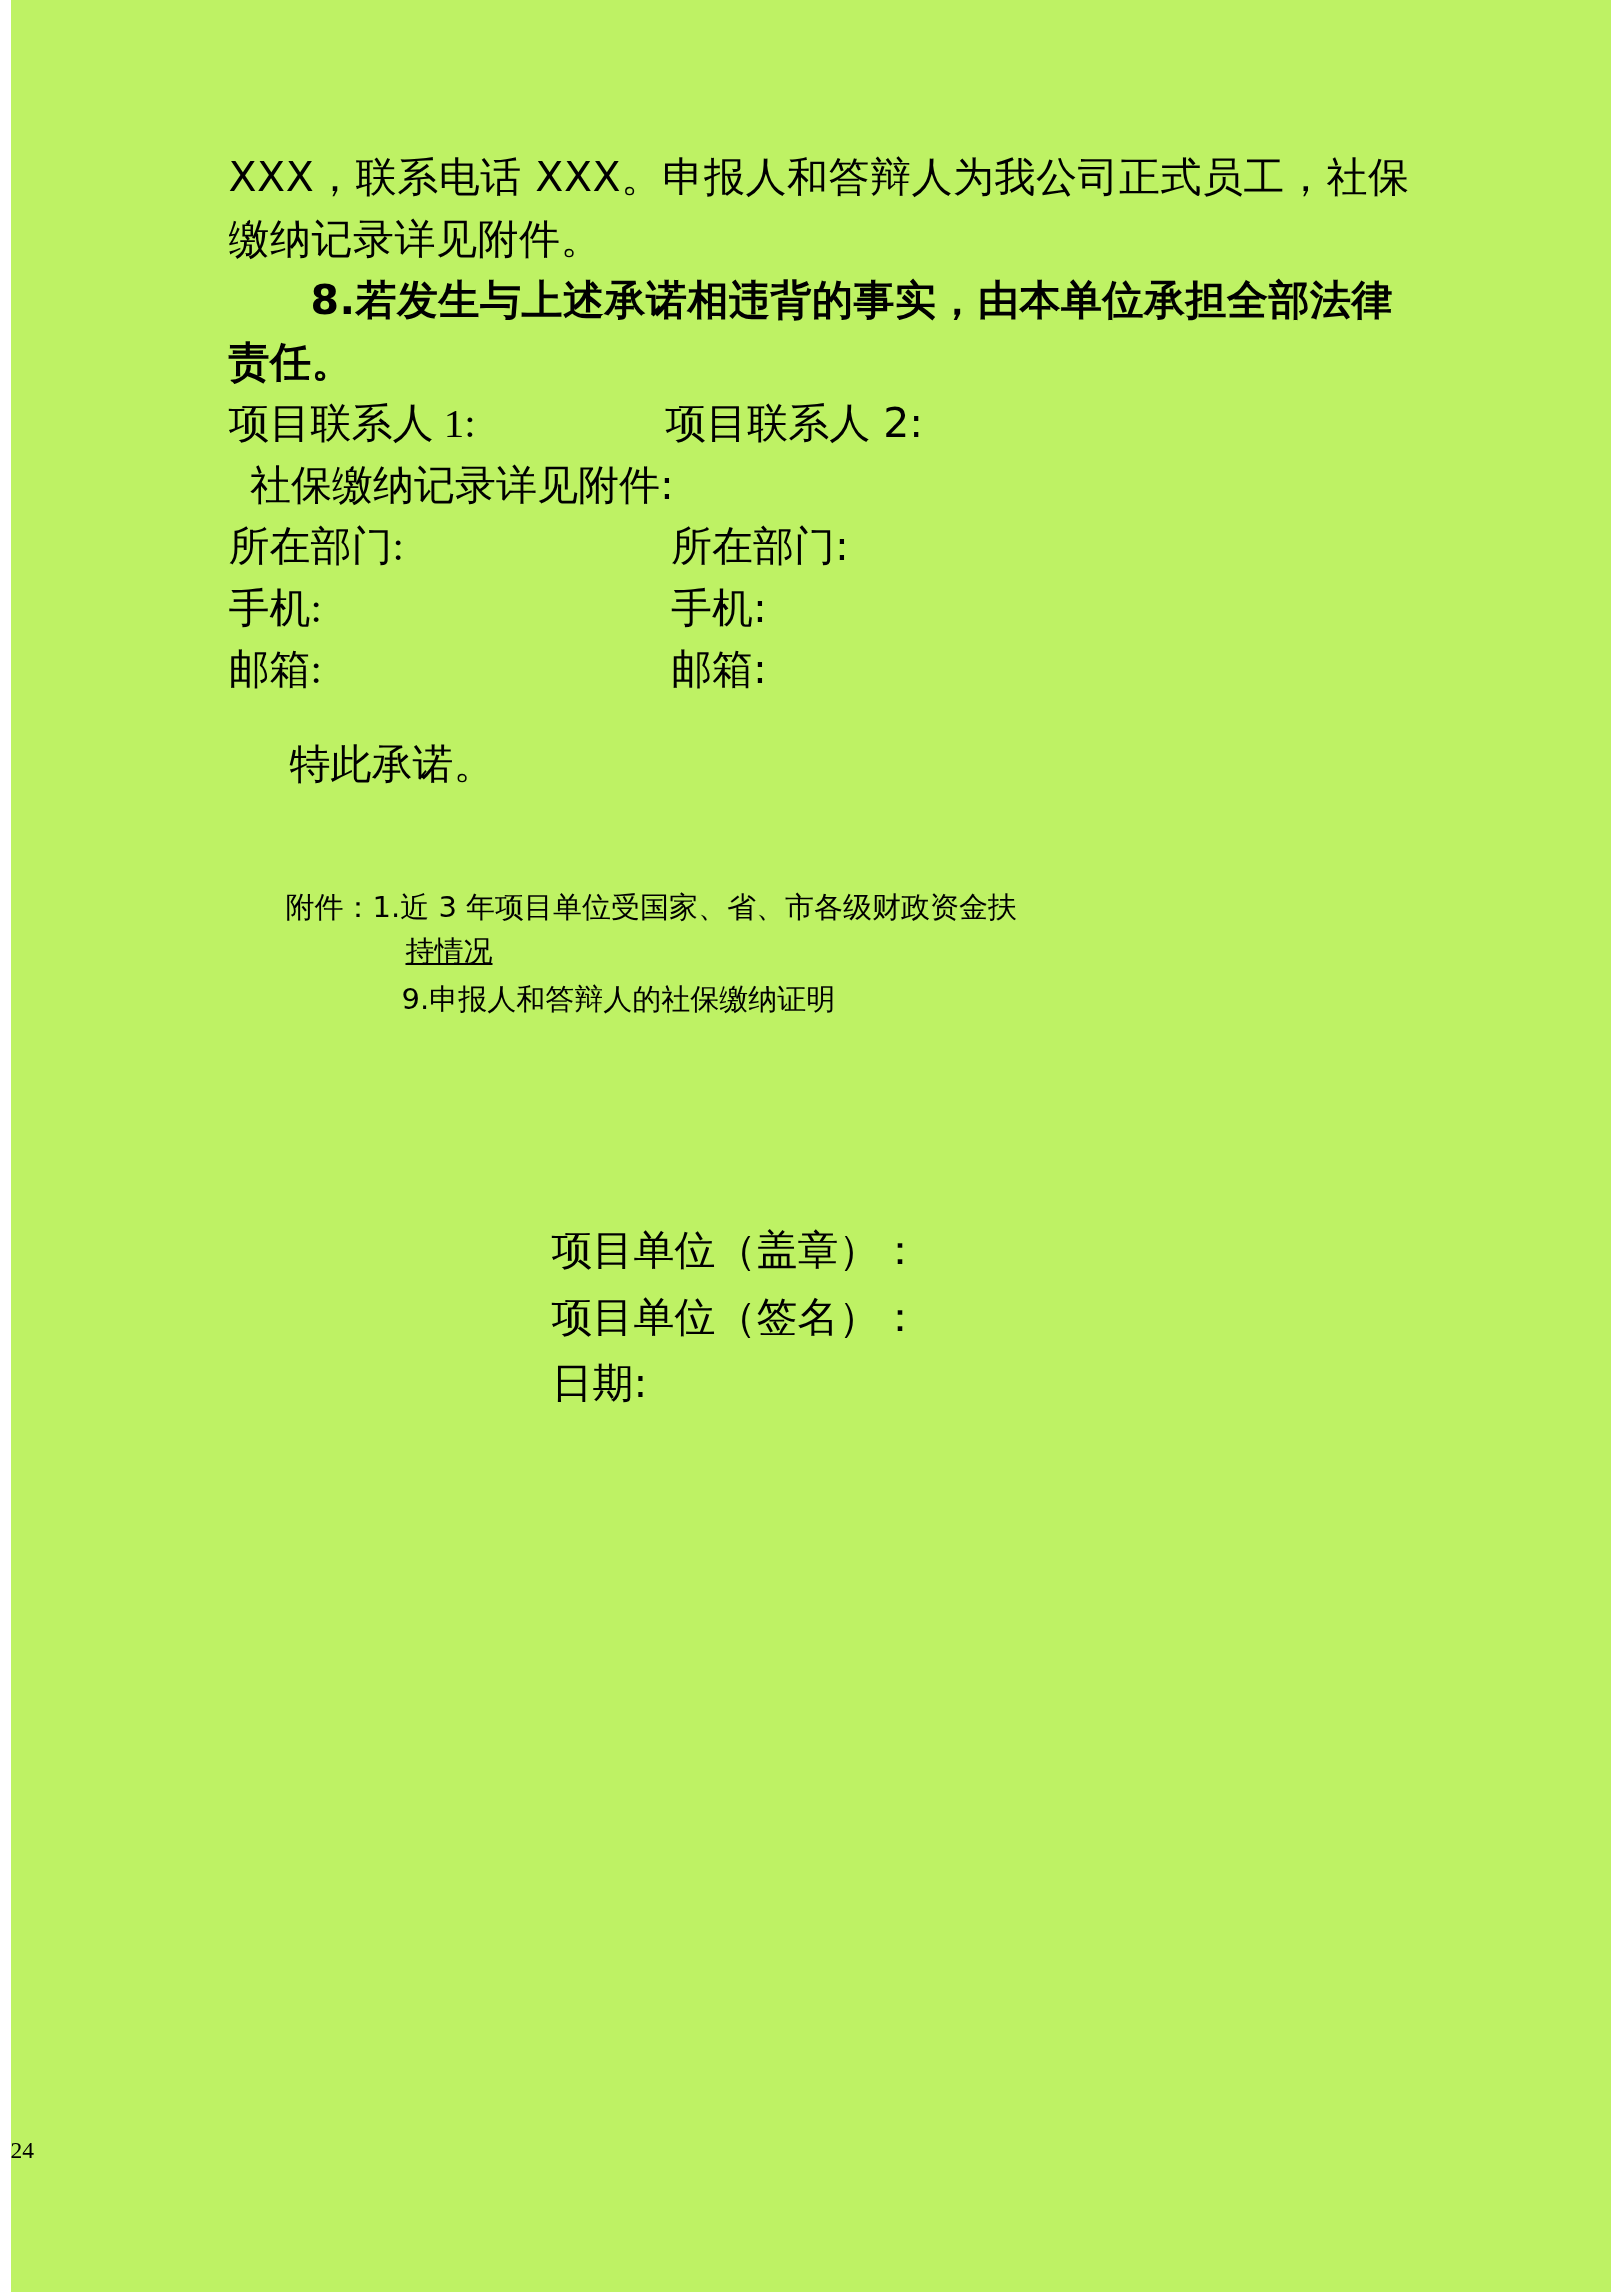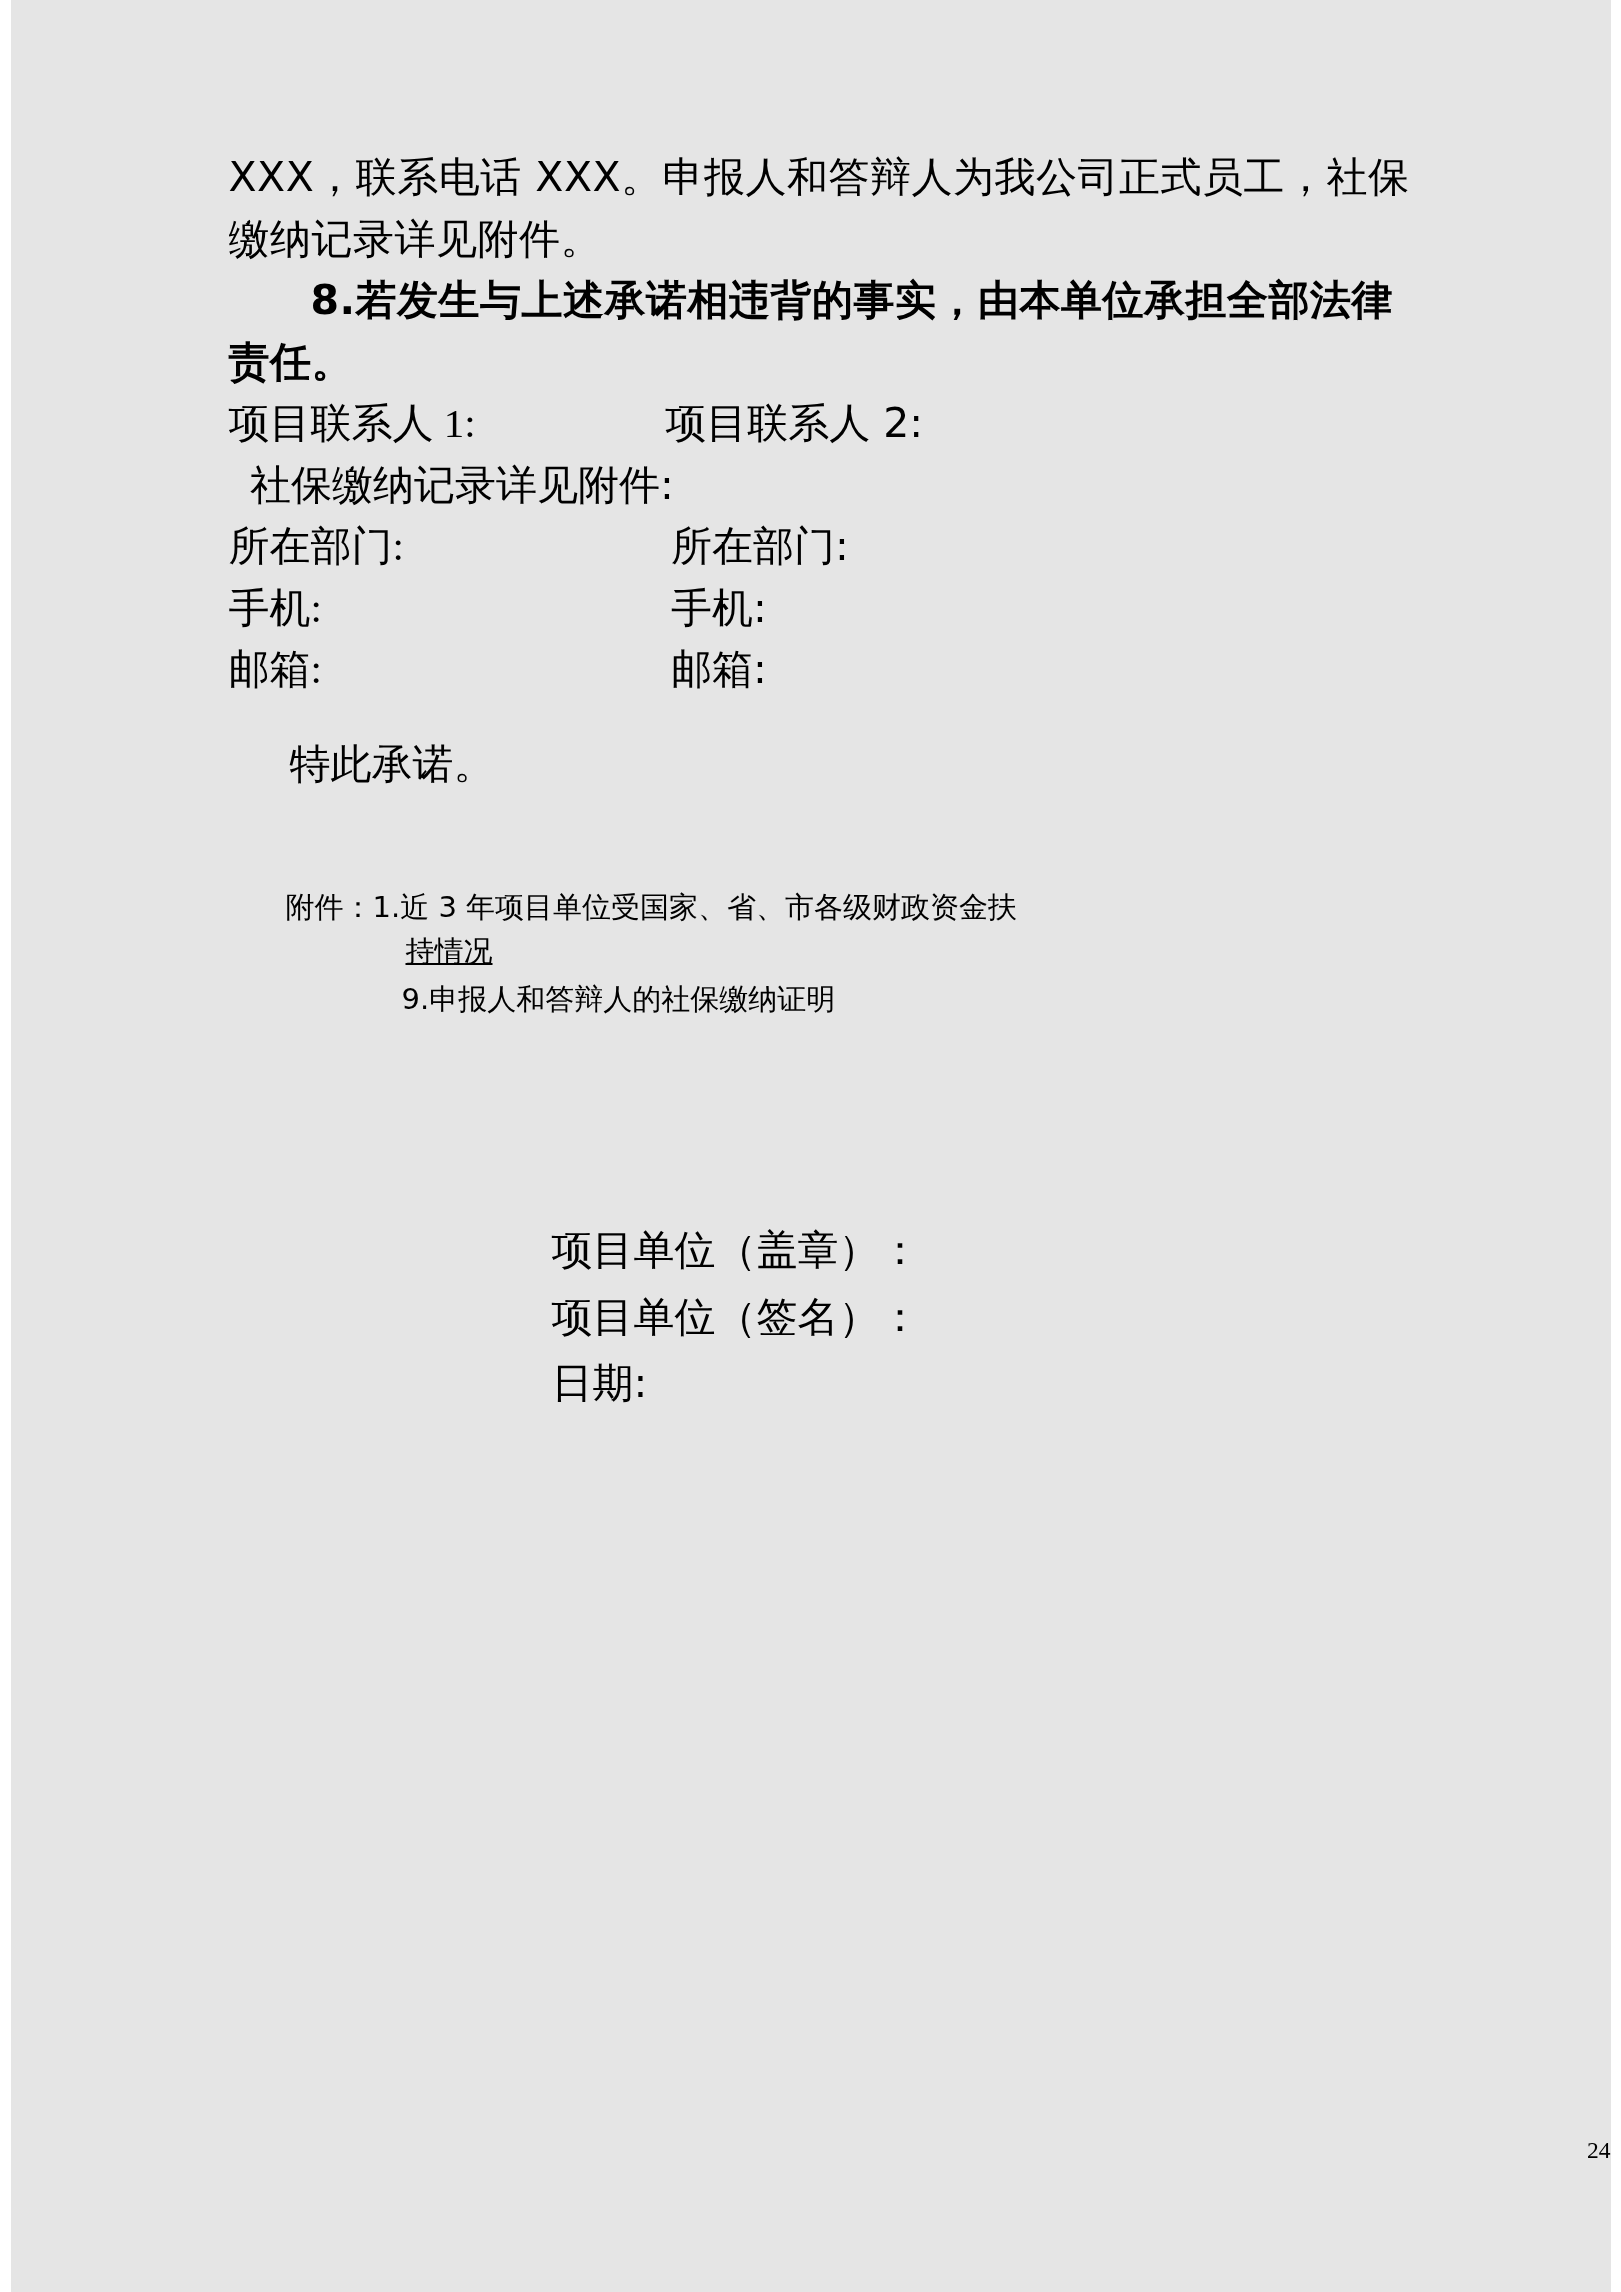--- a/index.html
+++ b/index.html
@@ -4,21 +4,21 @@
 <style>
   html, body {
     margin: 0;
     padding: 0;
     background: #ffffff;
   }
   .page {
     position: relative;
     width: 1600px;
     height: 2293px;
-    background: #e5e5e5;
+    background: #bef264;
     margin: 0 auto;
     font-family: "DejaVu Sans", "Liberation Sans", sans-serif;
     color: #000000;
     box-sizing: border-box;
   }
   .content {
     position: absolute;
     left: 218px;
     top: 147px;
     width: 1206px;
@@ -80,21 +80,21 @@
     font-size: 41px;
     line-height: 1.62;
     padding-left: 323px;
   }
   .sign-line { display: block; }
   .page-number {
     position: absolute;
     left: 0;
     right: 0;
     top: 2137px;
-    text-align: right;
+    text-align: left;
     font-size: 23.5px;
     font-family: "Liberation Serif", serif;
     color: #000000;
   }
 </style>
 </head>
 <body>
 
 <div class="page">
 

